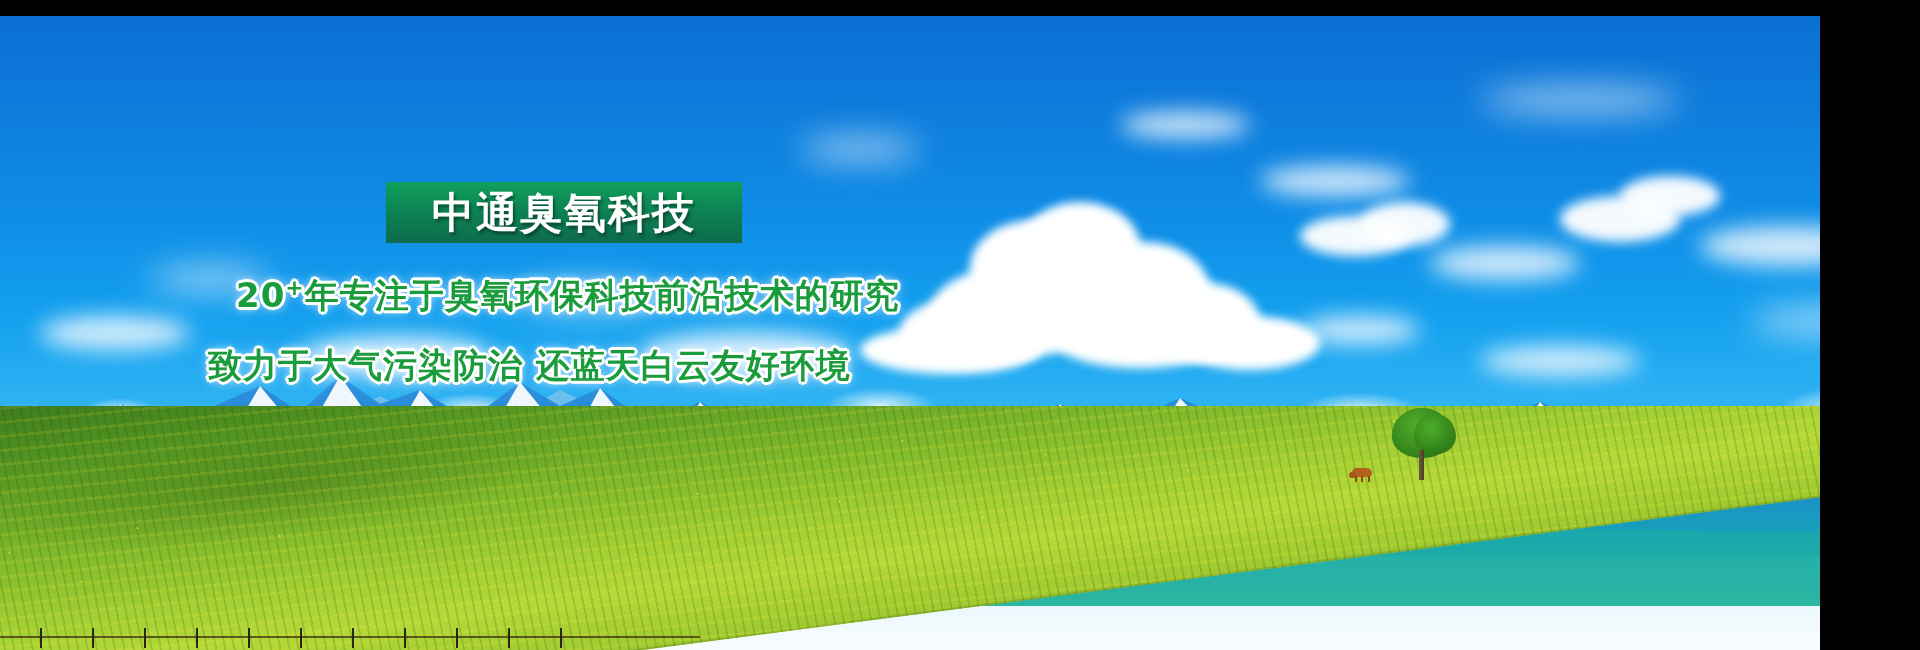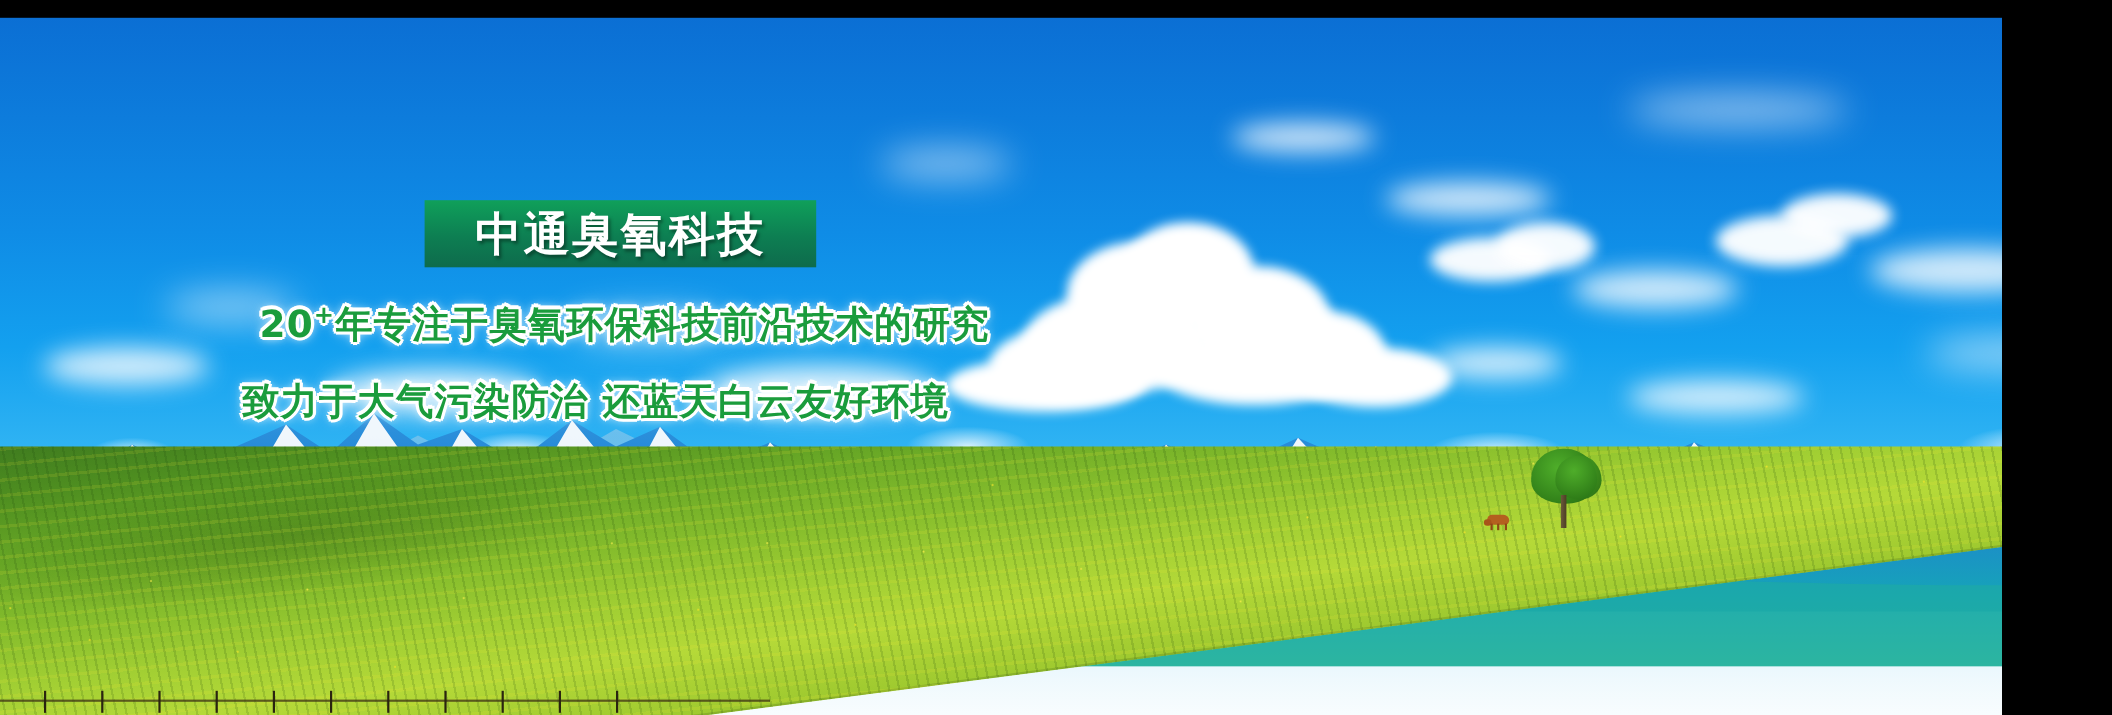--- a/index.html
+++ b/index.html
@@ -222,21 +222,21 @@
     font-family: "DejaVu Sans", "Liberation Sans", sans-serif;
     text-shadow:
       -2px -2px 0 #ffffff,  2px -2px 0 #ffffff,
       -2px  2px 0 #ffffff,  2px  2px 0 #ffffff,
       -3px  0   0 #ffffff,  3px  0   0 #ffffff,
        0   -3px 0 #ffffff,  0    3px 0 #ffffff,
        0 0 8px rgba(255,255,255,.95),
        0 0 14px rgba(255,255,255,.7);
   }
   .subtitle-1 { left: 236px; top: 262px; }
-  .subtitle-2 { left: 220px; top: 332px; }
+  .subtitle-2 { left: 208px; top: 332px; }
   .sup-plus {
     font-size: 22px;
     vertical-align: super;
     line-height: 0;
   }
 </style>
 </head>
 <body>
 
 <div class="banner-stage">

